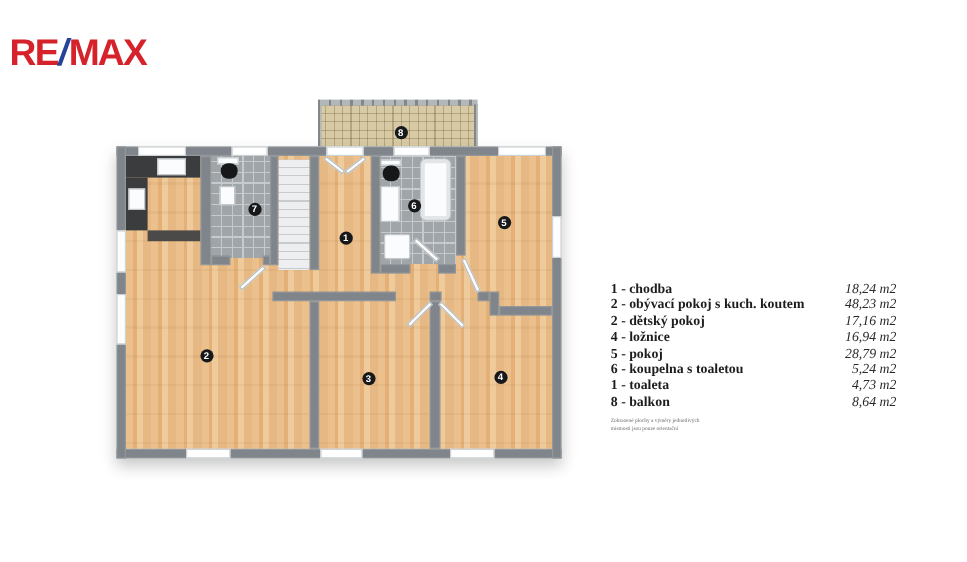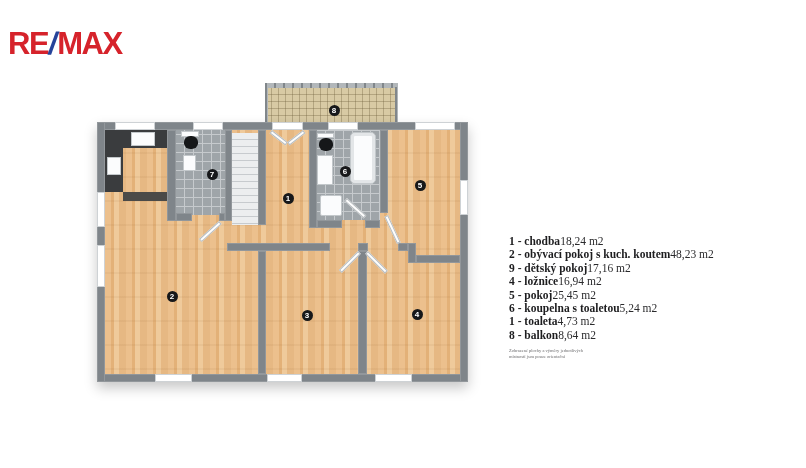--- a/index.html
+++ b/index.html
@@ -32,23 +32,23 @@
   .white-fix{background:#fbfcfd;border:1px solid #c3c8cb;}
   .window{background:#ffffff;border:1px solid #ced2d5;}
   .door{height:4px;background:#fdfdfd;border:1px solid #b7bcbf;}
   .toilet{background:#151719;border-radius:45%;}
   .marker{width:11px;height:11px;border-radius:50%;background:#17181a;color:#fff;
           font-family:"Liberation Sans",sans-serif;font-size:8px;font-weight:bold;
           line-height:11px;text-align:center;}
   
   .legend{position:absolute;left:509px;top:235px;width:238px;color:#1d1d1f;}
   .legend-title{font-weight:bold;font-size:12px;line-height:14px;}
-  .legend-row{display:flex;font-size:11.5px;line-height:13.4px;}
+  .legend-row{display:flex;justify-content:space-between;font-size:11.5px;line-height:13.4px;}
   .legend-row .lbl{font-weight:bold;}
-  .legend-row .val{font-weight:normal;color:#2a2a2c;}
+  .legend-row .val{font-weight:normal;color:#2a2a2c;font-style:italic;}
   .disclaimer{margin-top:6px;font-size:4.5px;line-height:5.5px;color:#6b6b6d;}
 </style>
 </head>
 <body>
 
 <div class="canvas">
 
   <div class="logo">
     <span class="re">RE</span><span class="slash">/</span><span class="max">MAX</span>
   </div>
@@ -141,30 +141,30 @@
 
     <div class="legend-row">
       <span class="lbl">1 - chodba</span>
       <span class="val">18,24 m2</span>
     </div>
     <div class="legend-row">
       <span class="lbl">2 - obývací pokoj s kuch. koutem</span>
       <span class="val">48,23 m2</span>
     </div>
     <div class="legend-row">
-      <span class="lbl">9 - dětský pokoj</span>
+      <span class="lbl">2 - dětský pokoj</span>
       <span class="val">17,16 m2</span>
     </div>
     <div class="legend-row">
       <span class="lbl">4 - ložnice</span>
       <span class="val">16,94 m2</span>
     </div>
     <div class="legend-row">
       <span class="lbl">5 - pokoj</span>
-      <span class="val">25,45 m2</span>
+      <span class="val">28,79 m2</span>
     </div>
     <div class="legend-row">
       <span class="lbl">6 - koupelna s toaletou</span>
       <span class="val">5,24 m2</span>
     </div>
     <div class="legend-row">
       <span class="lbl">1 - toaleta</span>
       <span class="val">4,73 m2</span>
     </div>
     <div class="legend-row">

